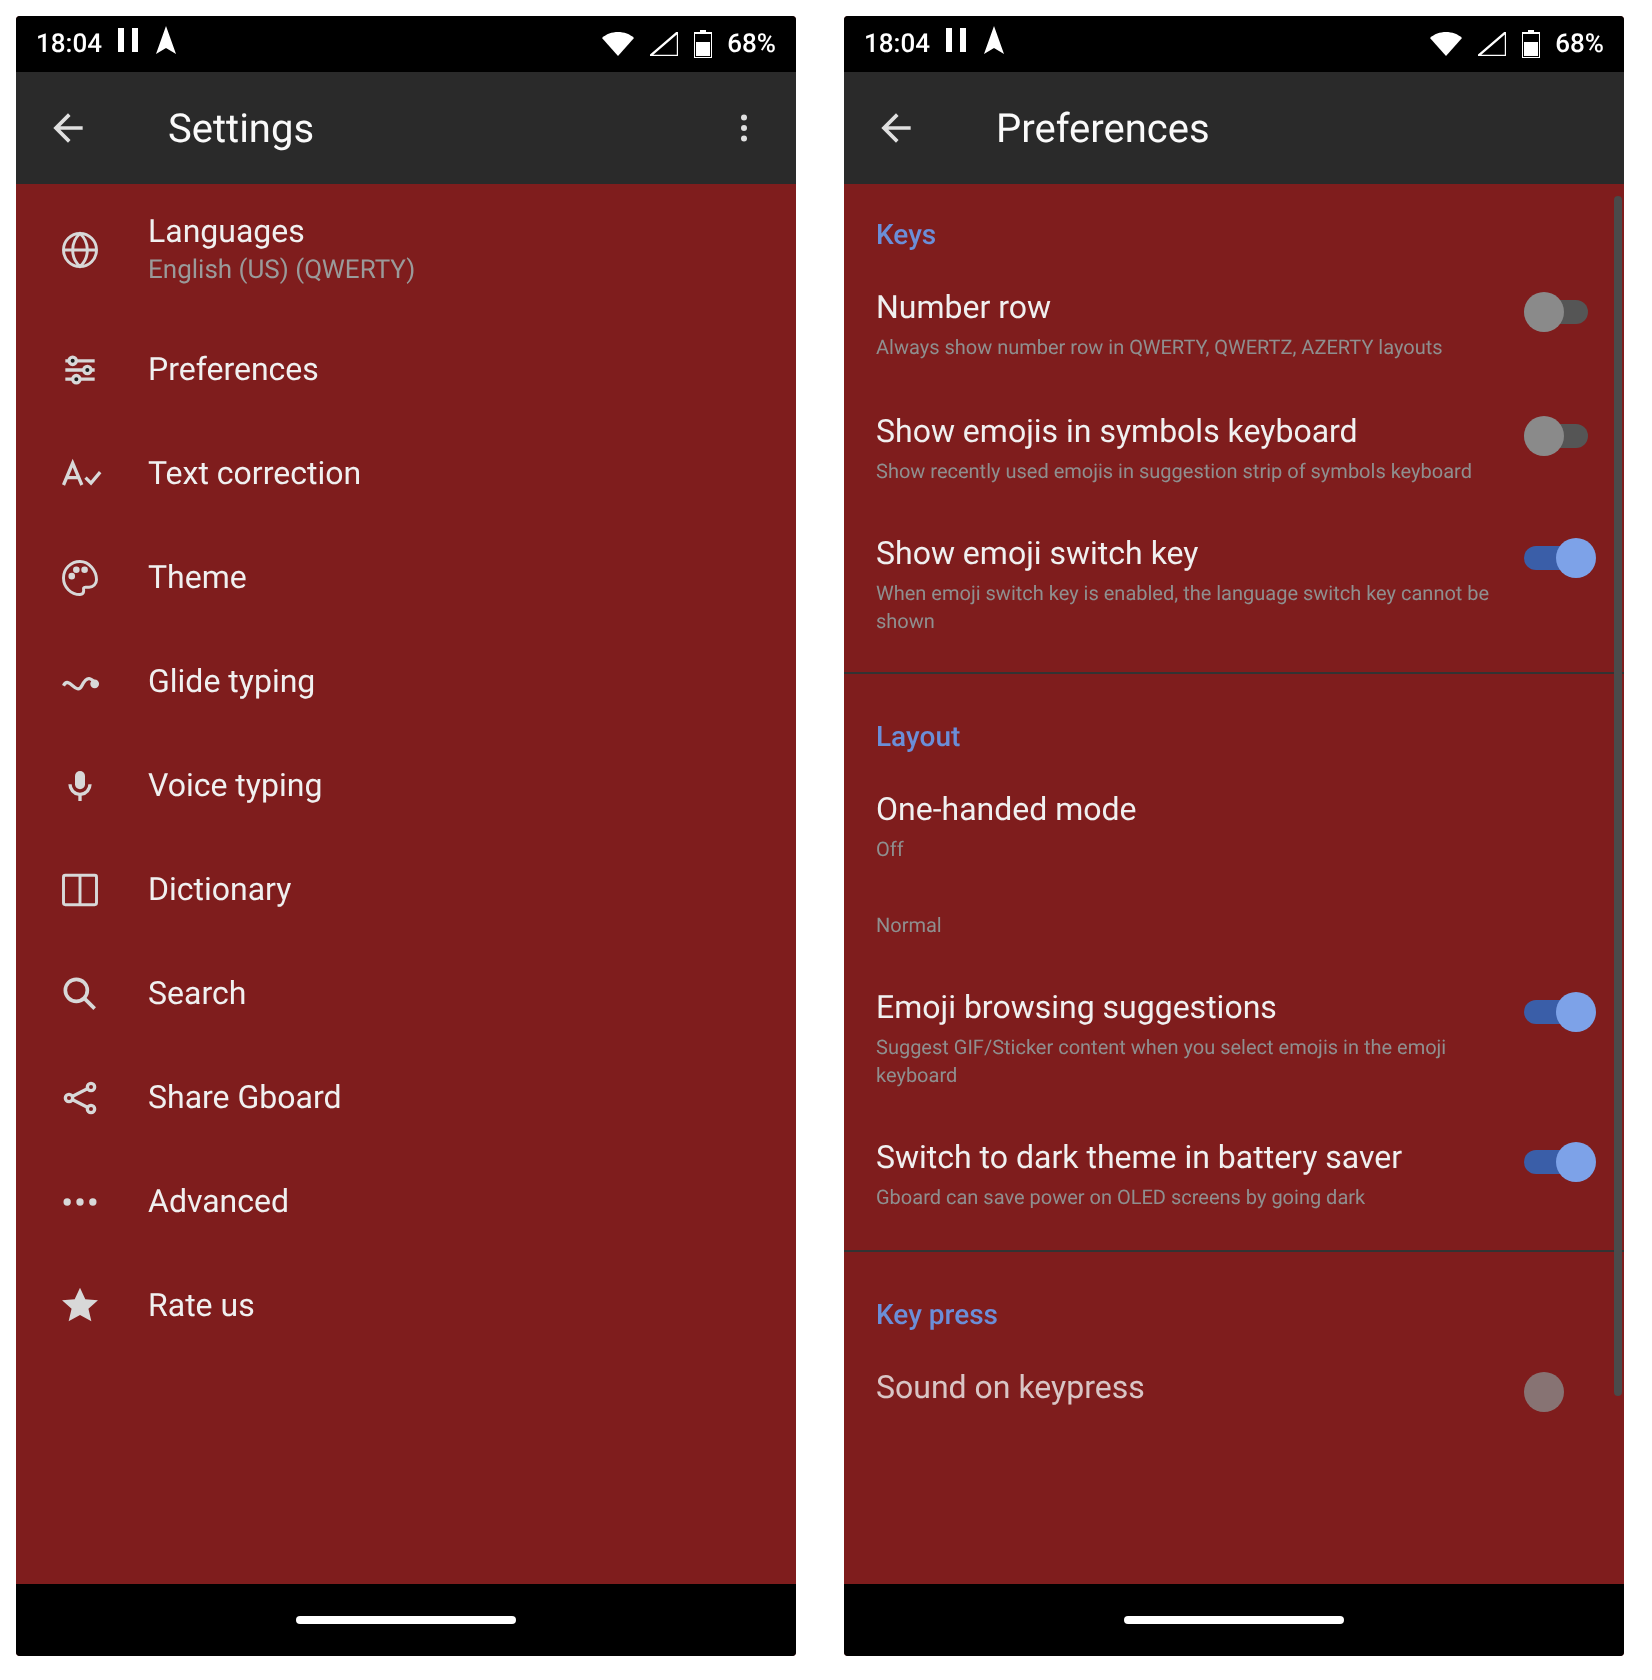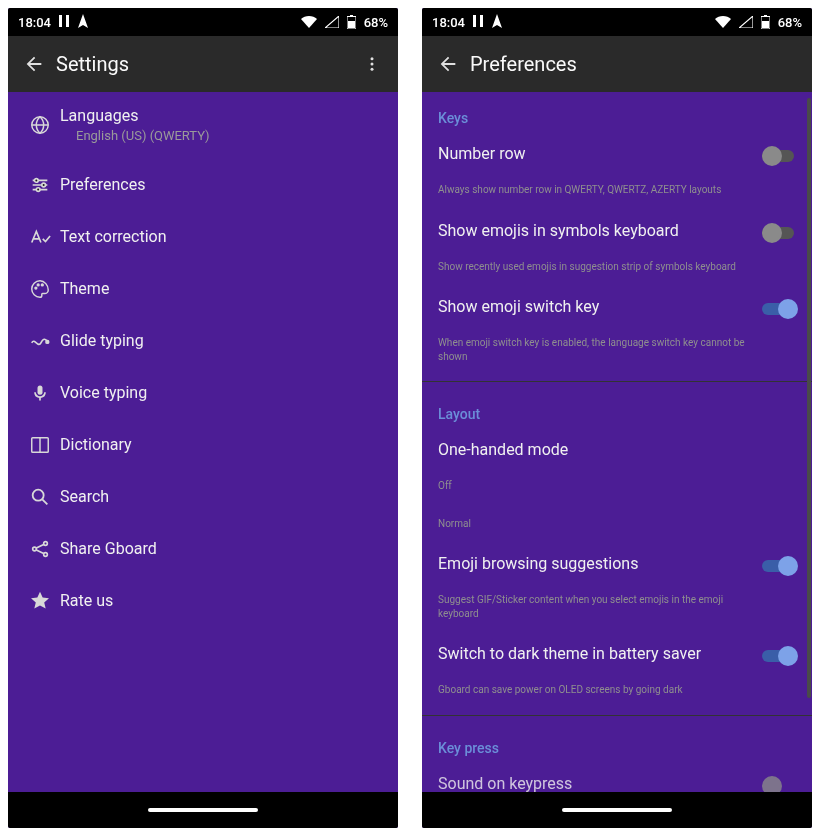--- a/index.html
+++ b/index.html
@@ -8,21 +8,21 @@
     height: 840px;
     background: #ffffff;
     font-family: Roboto, "Helvetica Neue", Arial, sans-serif;
     display: flex;
     gap: 24px;
     padding: 8px;
   }
   .phone {
     width: 390px;
     height: 820px;
-    background: #4c1d95;
+    background: #7f1d1d;
     border-radius: 2px;
     overflow: hidden;
     display: flex;
     flex-direction: column;
     color: #e6e6e6;
     position: relative;
   }
   
   .statusbar {
     height: 28px;
@@ -37,50 +37,50 @@
   }
   .statusbar .left, .statusbar .right { display: flex; align-items: center; gap: 8px; }
   .statusbar .right svg { display: block; }
   
   .appbar {
     height: 56px;
     background: #2a2a2a;
     display: flex;
     align-items: center;
     padding: 0 12px;
-    gap: 8px;
+    gap: 36px;
   }
   .appbar .title {
     font-size: 20px;
     font-weight: 400;
     color: #fafafa;
     flex: 1;
   }
   .icon-btn {
     width: 28px; height: 56px;
     display: flex; align-items: center; justify-content: center;
     color: #e0e0e0;
   }
   
   .list { flex: 1; overflow-y: auto; }
   .list-item {
     display: flex;
     align-items: center;
     padding: 14px 16px 14px 20px;
-    gap: 8px;
+    gap: 22px;
   }
   .list-item .icon-slot {
     width: 24px; height: 24px;
     display: flex; align-items: center; justify-content: center;
     color: #d8d8d8;
     flex-shrink: 0;
   }
   .list-item .text-col { display: flex; flex-direction: column; gap: 3px; flex: 1; min-width: 0; }
   .list-item .primary { font-size: 16px; color: #f0f0f0; }
-  .list-item .secondary { font-size: 13px; color: #9a9a9a; line-height: 1.3; margin-left: 16px; }
+  .list-item .secondary { font-size: 13px; color: #9a9a9a; line-height: 1.3; }
   
   .navbar {
     height: 36px;
     background: #000;
     display: flex;
     align-items: center;
     justify-content: center;
   }
   .navbar .pill {
     width: 110px; height: 4px; background: #fff; border-radius: 2px;
@@ -92,21 +92,21 @@
     color: #6b8ed8;
     font-weight: 500;
   }
   .pref-item {
     display: flex;
     align-items: flex-start;
     padding: 12px 14px 12px 16px;
     gap: 16px;
   }
   .pref-item.clickable { align-items: center; }
-  .pref-text { flex: 1; display: flex; flex-direction: column; gap: 20px; }
+  .pref-text { flex: 1; display: flex; flex-direction: column; gap: 5px; }
   .pref-text .primary { font-size: 16px; color: #f0f0f0; }
   .pref-text .secondary { font-size: 10px; color: #8f8f8f; line-height: 1.35; }
   .switch {
     width: 36px; height: 20px;
     position: relative;
     flex-shrink: 0;
     margin-top: 2px;
   }
   .switch .track {
     position: absolute; left: 0; top: 4px; width: 32px; height: 12px;
@@ -292,20 +292,32 @@
             <circle cx="18" cy="6" r="2"></circle>
             <circle cx="18" cy="18" r="2"></circle>
             <path d="M8 11l8-4M8 13l8 4"></path>
           </svg>
       </span>
       <div class="text-col">
         <span class="primary">Share Gboard</span>
       </div>
     </div>
 
+    <div class="list-item">
+      <span class="icon-slot">
+        <svg width="22" height="22" viewBox="0 0 24 24" fill="currentColor">
+            <circle cx="5" cy="12" r="2"></circle>
+            <circle cx="12" cy="12" r="2"></circle>
+            <circle cx="19" cy="12" r="2"></circle>
+          </svg>
+      </span>
+      <div class="text-col">
+        <span class="primary">Advanced</span>
+      </div>
+    </div>
 
     <div class="list-item">
       <span class="icon-slot">
         <svg width="22" height="22" viewBox="0 0 24 24" fill="currentColor">
             <path d="M12 2l2.9 6.3 6.9.6-5.2 4.6 1.6 6.8L12 16.9 5.8 20.3l1.6-6.8L2.2 8.9l6.9-.6z"></path>
           </svg>
       </span>
       <div class="text-col">
         <span class="primary">Rate us</span>
       </div>

